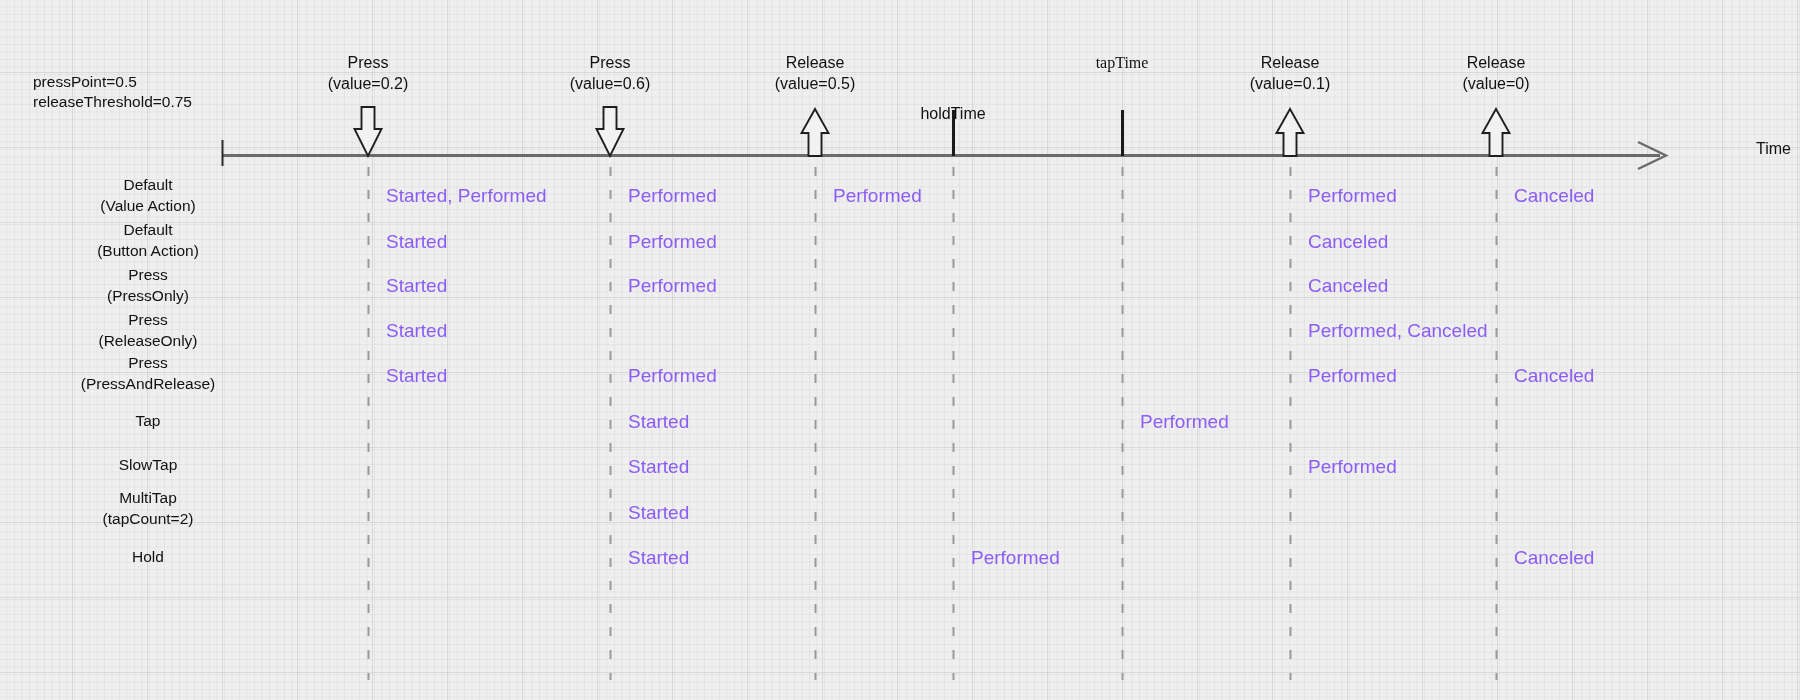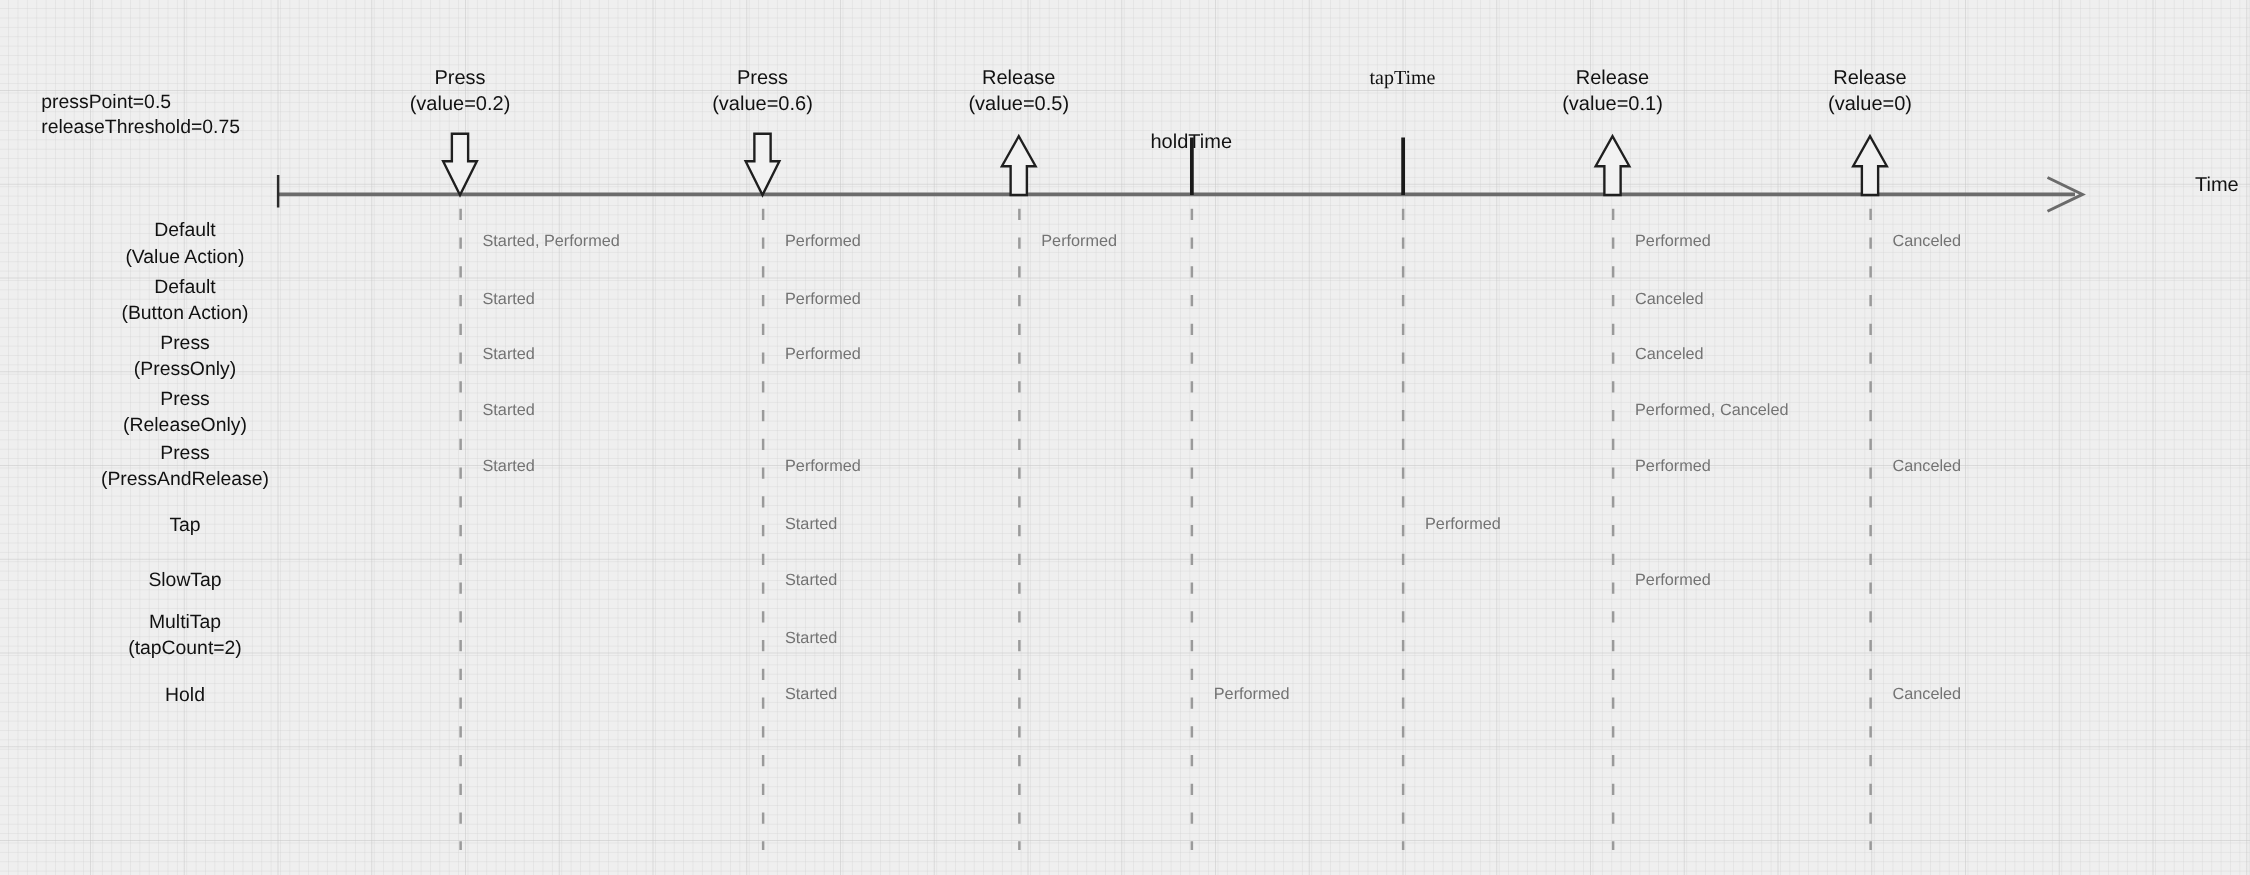--- a/index.html
+++ b/index.html
@@ -50,22 +50,22 @@
   .row-label{
     position:absolute;
     font-size:15.5px;
     line-height:21px;
     text-align:center;
     white-space:pre;
     color:#111;
   }
   .cell-text{
     position:absolute;
-    font-size:13px;
-    color:#737373;
+    font-size:19px;
+    color:#8b5cf6;
     white-space:pre;
   }
 </style>
 </head>
 <body>
 
 <div id="grid-bg"></div>
 
 <svg id="svg-layer" width="1800" height="700" viewBox="0 0 1800 700">
     <line x1="368.5" y1="167" x2="368.5" y2="680" stroke="#9a9a9a" stroke-width="2" stroke-dasharray="9 14"></line>

